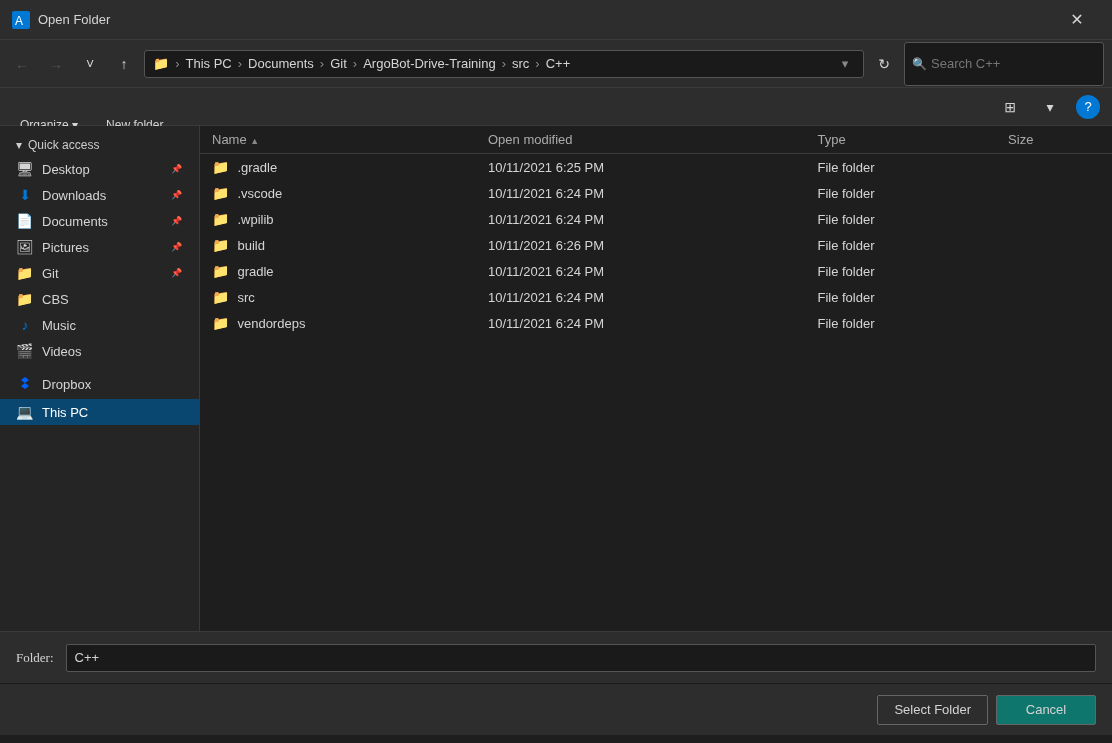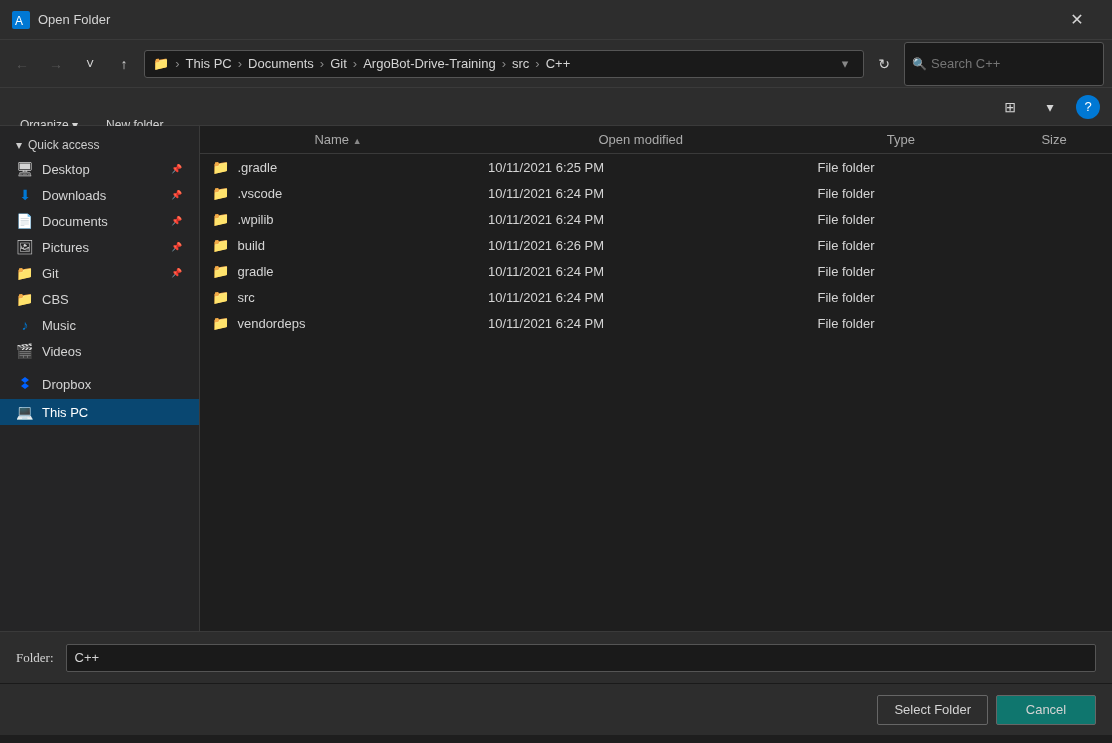--- a/index.html
+++ b/index.html
@@ -233,21 +233,21 @@
       overflow-y: auto;
     }
     .file-table {
       width: 100%;
       border-collapse: collapse;
     }
     .file-table thead tr {
       border-bottom: 1px solid #3a3a3a;
     }
     .file-table th {
-      text-align: center;
+      text-align: left;
       padding: 6px 12px;
       font-weight: normal;
       color: #aaa;
       font-size: 13px;
       cursor: pointer;
       user-select: none;
       position: sticky;
       top: 0;
       background: #1e1e1e;
       border-bottom: 1px solid #3a3a3a;

